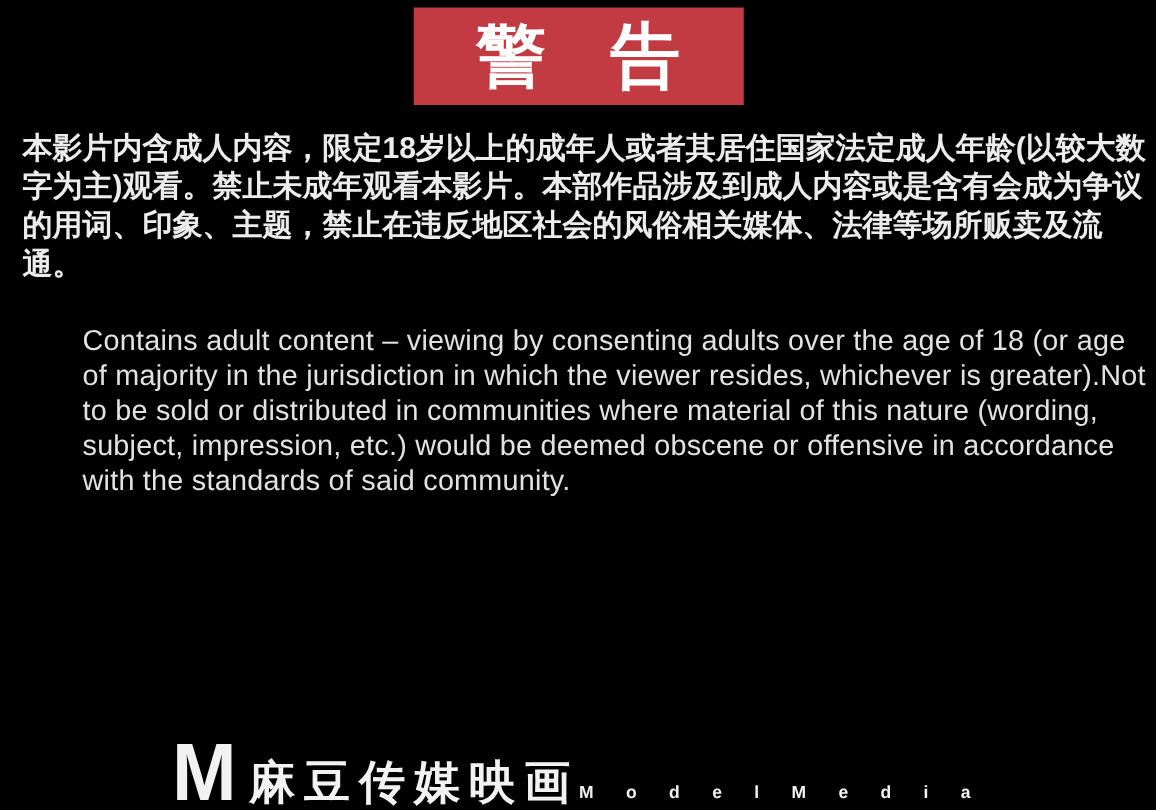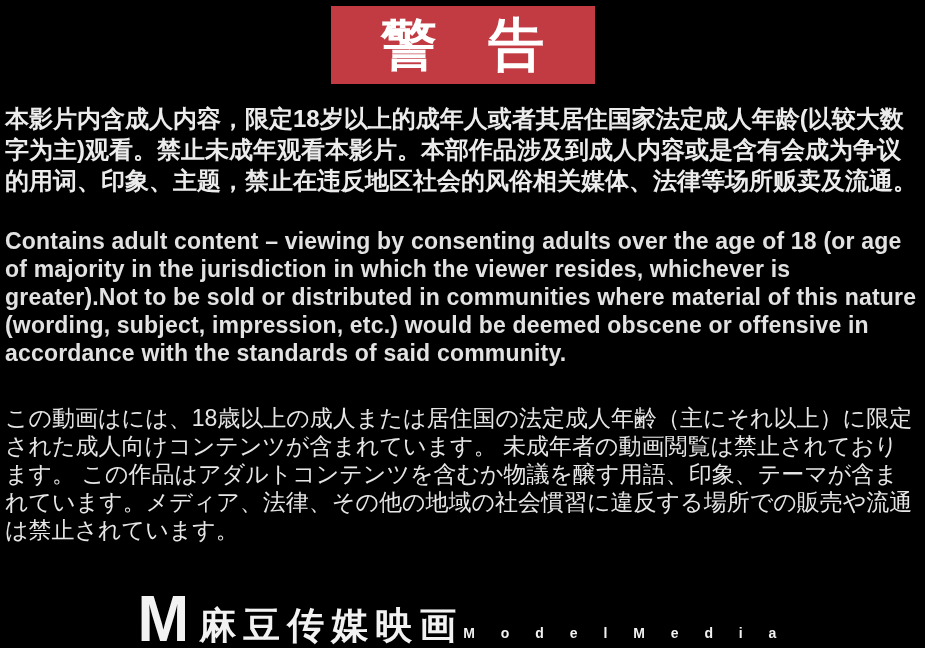--- a/index.html
+++ b/index.html
@@ -33,40 +33,41 @@
   .banner-title {
     color: #ffffff;
     font-size: 56px;
     font-weight: 700;
     letter-spacing: 18px;
     margin-left: 18px; 
     line-height: 1;
     white-space: nowrap;
   }
   .content {
-    padding: 0 5px 0 5px;
+    padding: 0 5px 0 18px;
   }
   .para {
     margin: 0;
     text-align: left;
   }
   .para-zh {
     margin-top: 19px;
     font-size: 24px;
     font-weight: 700;
     line-height: 31px;
     color: #ececec;
   }
   .para-en {
     margin-top: 31px;
     font-size: 23px;
-    font-weight: 700;
+    font-weight: 400;
     line-height: 28px;
     color: #e2e2e2;
     letter-spacing: 0.2px;
+    margin-left: 48px;
   }
   .para-ja {
     margin-top: 37px;
     font-size: 23px;
     font-weight: 500;
     line-height: 28px;
     color: #e6e6e6;
   }
   .logo {
     position: absolute;
@@ -117,21 +118,20 @@
     <div class="banner">
       <span class="banner-title">警 告</span>
     </div>
   </div>
 
   <div class="content">
     <p class="para para-zh">本影片内含成人内容，限定18岁以上的成年人或者其居住国家法定成人年龄(以较大数字为主)观看。禁止未成年观看本影片。本部作品涉及到成人内容或是含有会成为争议的用词、印象、主题，禁止在违反地区社会的风俗相关媒体、法律等场所贩卖及流通。</p>
 
     <p class="para para-en">Contains adult content – viewing by consenting adults over the age of 18 (or age of majority in the jurisdiction in which the viewer resides, whichever is greater).Not to be sold or distributed in communities where material of this nature (wording, subject, impression, etc.) would be deemed obscene or offensive in accordance with the standards of said community.</p>
 
-    <p class="para para-ja">この動画はには、18歳以上の成人または居住国の法定成人年齢（主にそれ以上）に限定された成人向けコンテンツが含まれています。 未成年者の動画閲覧は禁止されております。 この作品はアダルトコンテンツを含むか物議を醸す用語、印象、テーマが含まれています。メディア、法律、その他の地域の社会慣習に違反する場所での販売や流通は禁止されています。</p>
   </div>
 
   <div class="logo">
     <span class="logo-mark">M</span>
     <span class="logo-text-col">
       <span class="logo-cn">麻豆传媒映画</span>
       <span class="logo-en">M o d e l   M e d i a</span>
     </span>
   </div>
 

